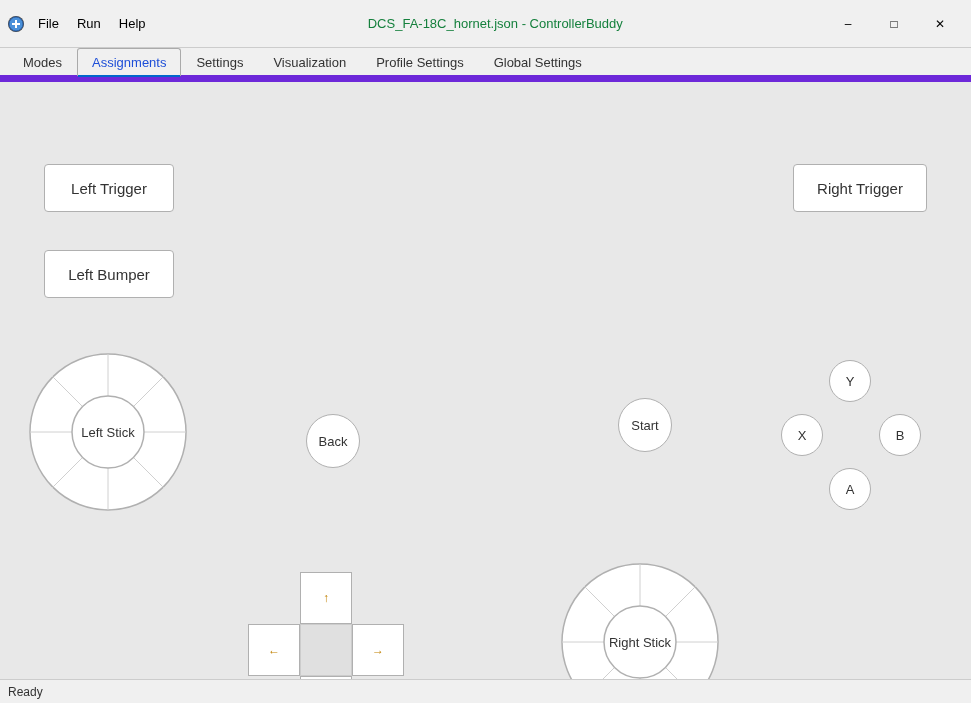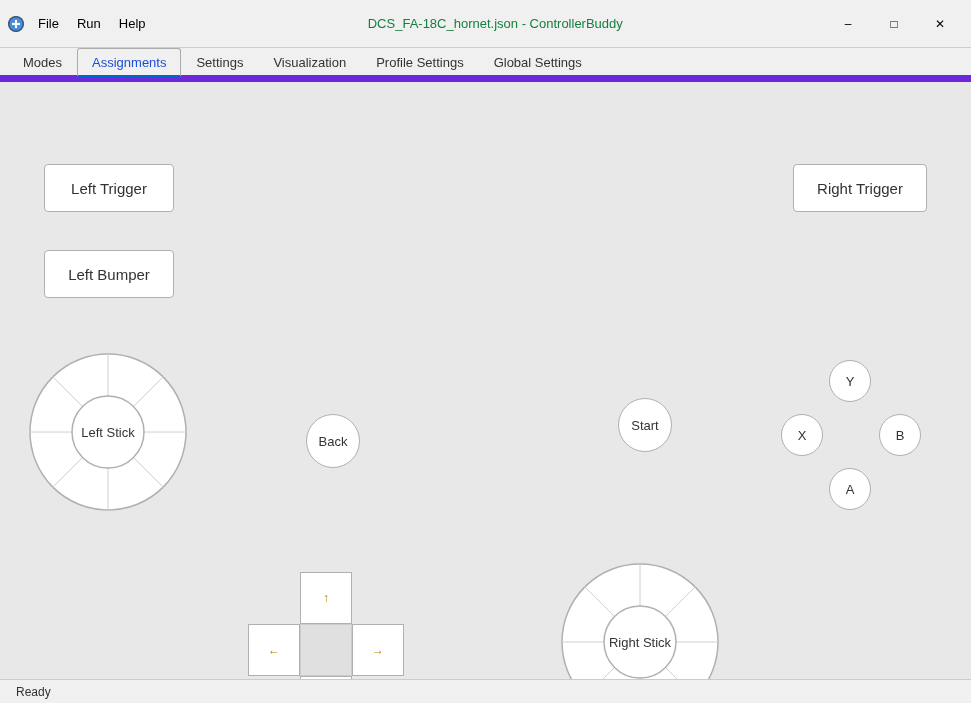--- a/index.html
+++ b/index.html
@@ -159,21 +159,21 @@
       color: #c08000;
     }
 
     
     .status-bar {
       height: 24px;
       background: #f0f0f0;
       border-top: 1px solid #ccc;
       display: flex;
       align-items: center;
-      padding: 0 16px;
+      padding: 0 8px;
       font-size: 12px;
       color: #333;
     }
   </style>
 </head>
 <body>
 
 <div class="title-bar">
   <div class="title-bar-icon">
     <svg width="16" height="16" viewBox="0 0 16 16">

